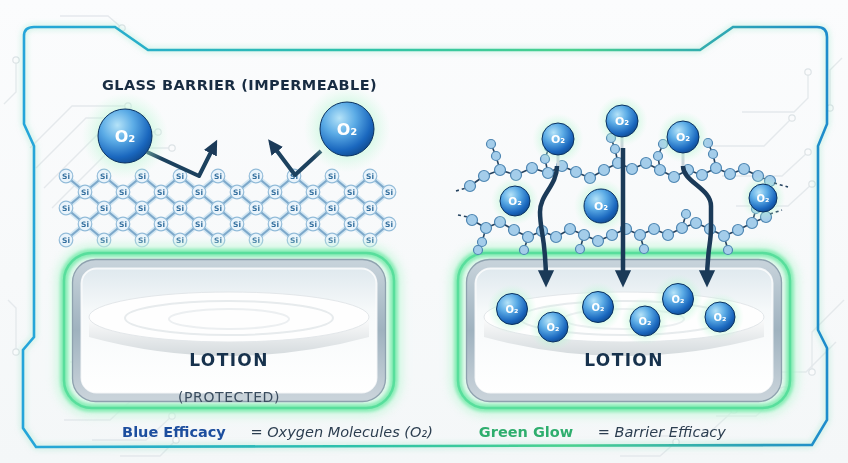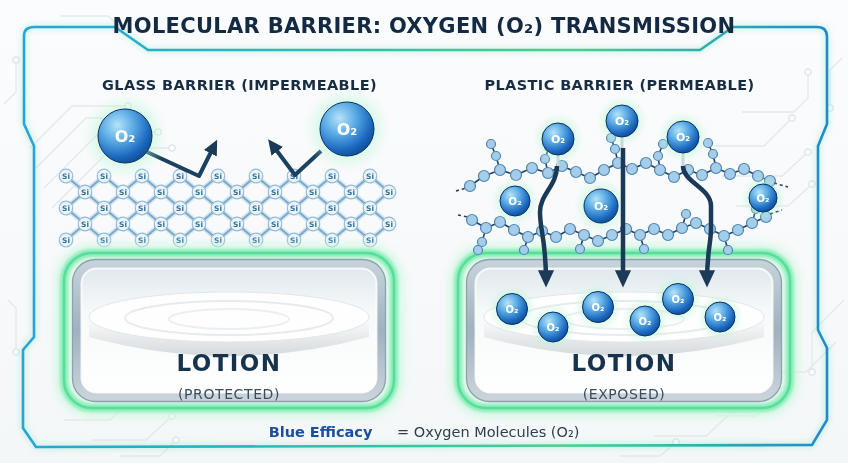--- a/index.html
+++ b/index.html
@@ -9,28 +9,28 @@
   svg.canvas{position:absolute;left:0;top:0;}
   .title{position:absolute;top:14px;left:0;width:848px;text-align:center;
     font-size:21px;font-weight:800;color:#142a43;letter-spacing:.3px;}
   .heading{position:absolute;top:77px;text-align:center;font-size:14.5px;
     font-weight:700;color:#182c42;letter-spacing:.4px;}
   #headL{left:67px;width:345px;}
   #headR{left:447px;width:345px;}
   .lotion-label{position:absolute;width:280px;text-align:center;}
   #lotL{left:89px;top:350px;}
   #lotR{left:484px;top:350px;}
-  .lotion-name{font-size:23px;font-weight:800;color:#17324d;letter-spacing:1.4px;}
-  .lotion-state{font-size:14px;color:#3a4c5e;margin-top:10px;letter-spacing:.6px;}
+  .lotion-name{font-size:17px;font-weight:800;color:#17324d;letter-spacing:1.4px;}
+  .lotion-state{font-size:14px;color:#3a4c5e;margin-top:19px;letter-spacing:.6px;}
   .legend{position:absolute;top:424px;left:0;width:848px;display:flex;
     justify-content:center;gap:46px;font-size:14.5px;color:#2c3e50;}
   .term{font-weight:700;}
   .t-blue{color:#1d4e9e;}
   .t-green{color:#2fae6e;}
-  .desc{margin-left:20px;}
+  .desc{margin-left:20px;font-style:italic;}
   .glowA{fill:none;stroke:#c9f7dd;stroke-width:18;opacity:.75;filter:blur(4px);}
   .glowB{fill:none;stroke:#82ecb2;stroke-width:8;opacity:.9;filter:blur(1.5px);}
   .glowC{fill:none;stroke:#55dd9b;stroke-width:2.5;opacity:.95;}
   .frame{fill:none;stroke:url(#frameGrad);stroke-width:2.6;
     filter:drop-shadow(0 0 3px rgba(90,220,170,.55));}
   text.si{font-family:"DejaVu Sans","Liberation Sans",sans-serif;}
 </style>
 </head>
 <body>
 
@@ -593,32 +593,33 @@
           <text x="622" y="124.96" text-anchor="middle" font-size="11" font-weight="bold" fill="#ffffff">O₂</text>
         </g>
         <g>
           <circle cx="683" cy="137" r="25.6" fill="url(#glowGrad)"></circle>
           <circle cx="683" cy="137" r="16" fill="url(#sphereGrad)" stroke="#0a3161" stroke-width="1"></circle>
           <text x="683" y="140.96" text-anchor="middle" font-size="11" font-weight="bold" fill="#ffffff">O₂</text>
         </g>
       </g>
   </svg>
 
-  <div class="title">MOLECULAR BARRIER: OXYGEN (O₂) TRANSMISSION</div>
   <div class="heading" id="headL">GLASS BARRIER (IMPERMEABLE)</div>
-  <div class="heading" id="headR">PLASTIC BARRIER (PERMEABLE)</div>
 
   <div class="lotion-label" id="lotL">
     <div class="lotion-name">LOTION</div>
     <div class="lotion-state">(PROTECTED)</div>
   </div>
   <div class="lotion-label" id="lotR">
     <div class="lotion-name">LOTION</div>
-    <div class="lotion-state">(EXPOSED)</div>
   </div>
 
   <div class="legend">
     <div>
       <span class="term t-blue">Blue Efficacy</span>
       <span class="desc">= Oxygen Molecules (O₂)</span>
     </div>
+    <div>
+      <span class="term t-green">Green Glow</span>
+      <span class="desc">= Barrier Efficacy</span>
+    </div>
   </div>
 </div>
 
 </body></html>

